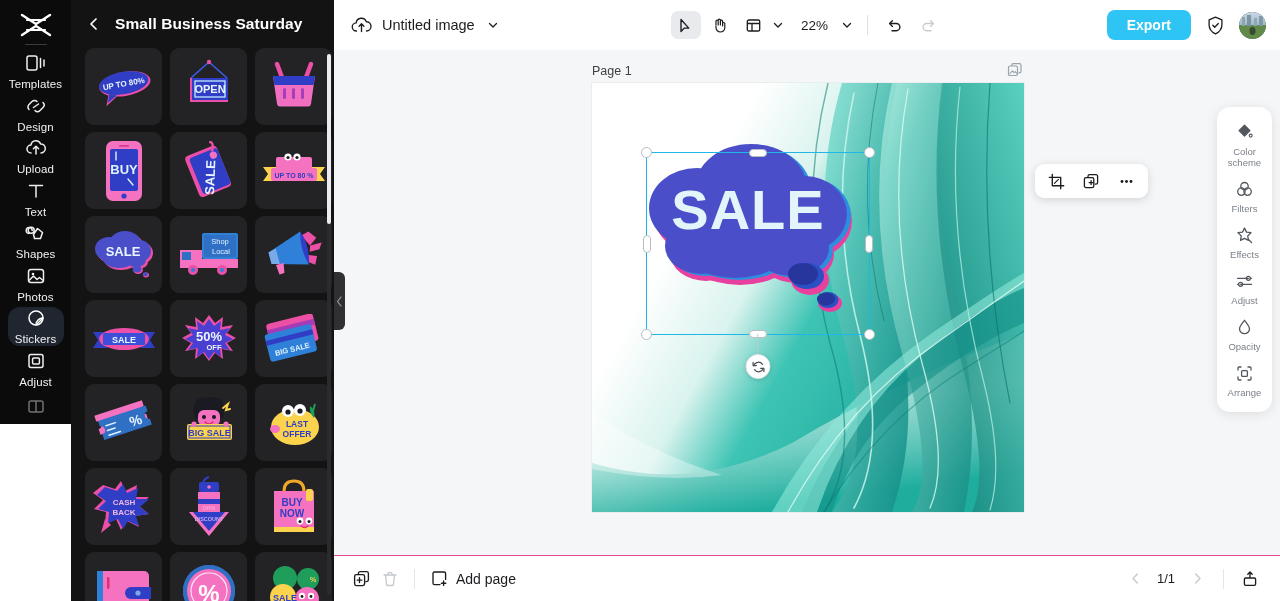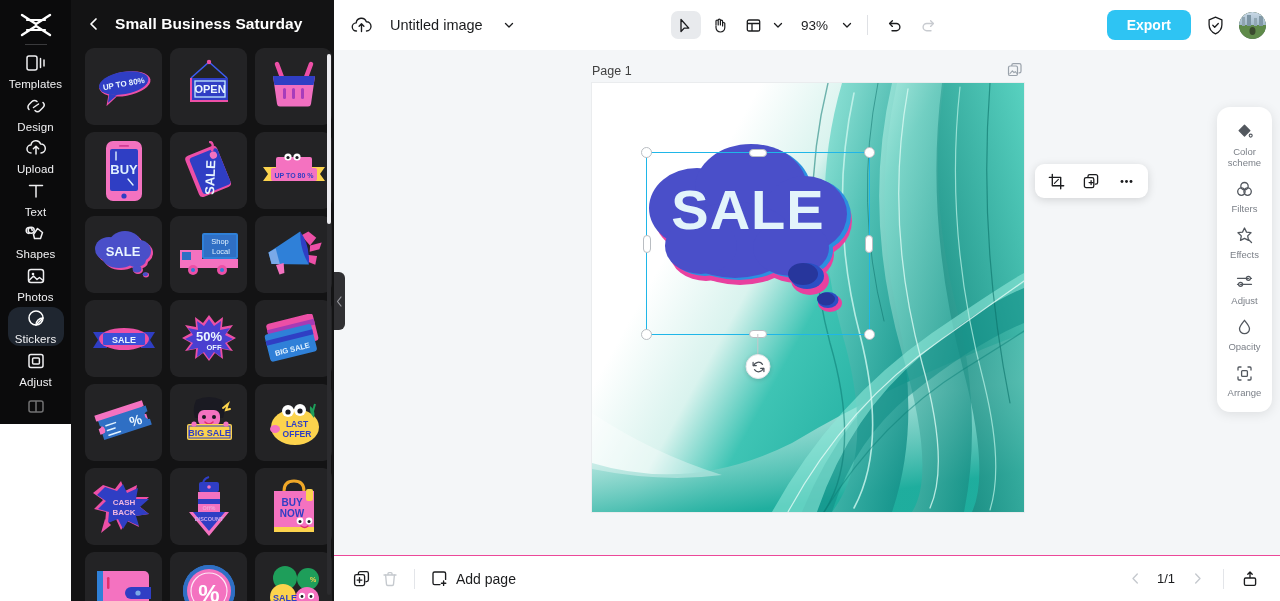--- a/index.html
+++ b/index.html
@@ -96,21 +96,21 @@
   }
 
   
   .topbar {
     height: 50px; background: #fff;
     display: flex; align-items: center;
     padding: 0 14px 0 16px;
     position: relative;
     flex: 0 0 50px;
   }
-  .tb-left { display: flex; align-items: center; gap: 18px; }
+  .tb-left { display: flex; align-items: center; gap: 10px; }
   .tb-cloud { width: 22px; height: 22px; display:flex; align-items:center; justify-content:center; cursor:pointer; }
   .doc-title { font-size: 14.5px; color: #1b1c1e; }
   .tb-caret { width: 16px; height: 16px; display:flex; align-items:center; justify-content:center; cursor:pointer; }
   .tb-center {
     position: absolute; left: 0; right: 0;
     display: flex; align-items: center; justify-content: center; gap: 4px;
     pointer-events: none;
   }
   .tb-center > * { pointer-events: auto; }
   .tool-btn {
@@ -690,21 +690,21 @@
               <path d="M2.3 6.5h12.4M7 6.5V14" stroke="#1b1c1e" stroke-width="1.3"></path>
             </svg>
           </div>
           <span class="tb-caret">
             <svg width="12" height="12" viewBox="0 0 12 12" fill="none">
               <path d="M2.5 4.5L6 8l3.5-3.5" stroke="#1b1c1e" stroke-width="1.3" stroke-linecap="round" stroke-linejoin="round"></path>
             </svg>
           </span>
         </div>
         <div class="tool-group" style="margin-left:8px;">
-          <span class="zoom-val">93%</span>
+          <span class="zoom-val">22%</span>
           <span class="tb-caret" style="margin-left:6px;">
             <svg width="12" height="12" viewBox="0 0 12 12" fill="none">
               <path d="M2.5 4.5L6 8l3.5-3.5" stroke="#1b1c1e" stroke-width="1.3" stroke-linecap="round" stroke-linejoin="round"></path>
             </svg>
           </span>
         </div>
         <span class="vdiv"></span>
         <div class="tool-btn">
           <svg width="17" height="17" viewBox="0 0 17 17" fill="none">
             <path d="M4 6.5h6.3a3.6 3.6 0 010 7.2H6" stroke="#1b1c1e" stroke-width="1.35" stroke-linecap="round" stroke-linejoin="round"></path>

